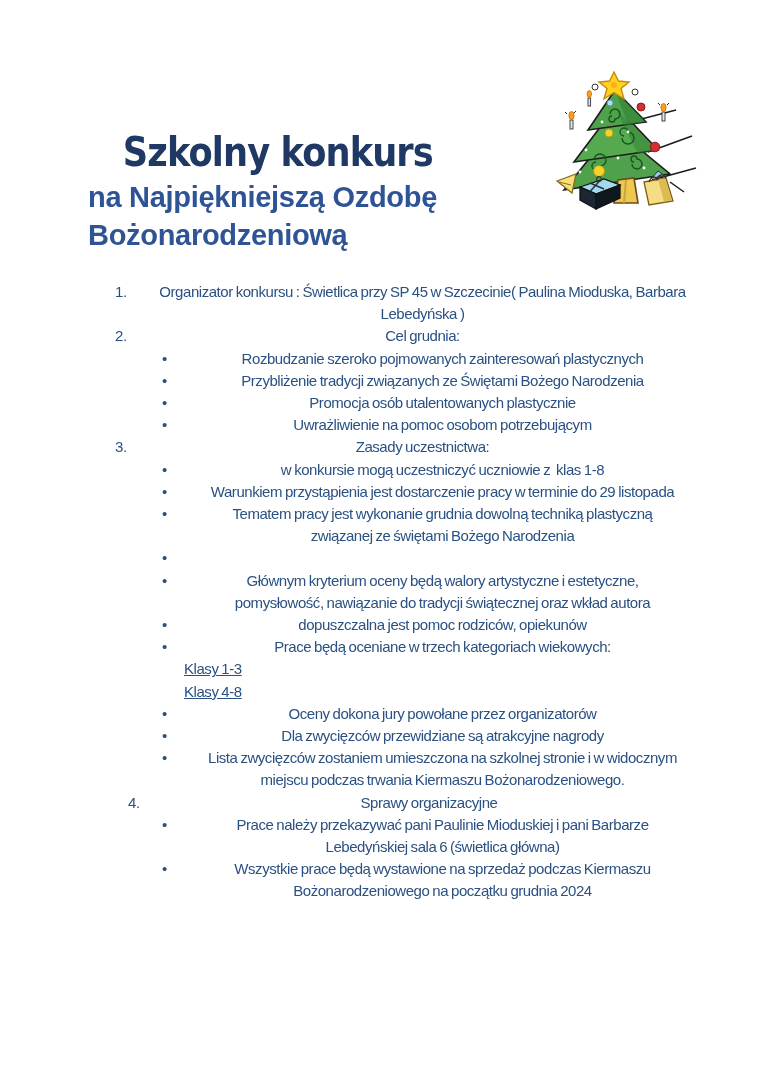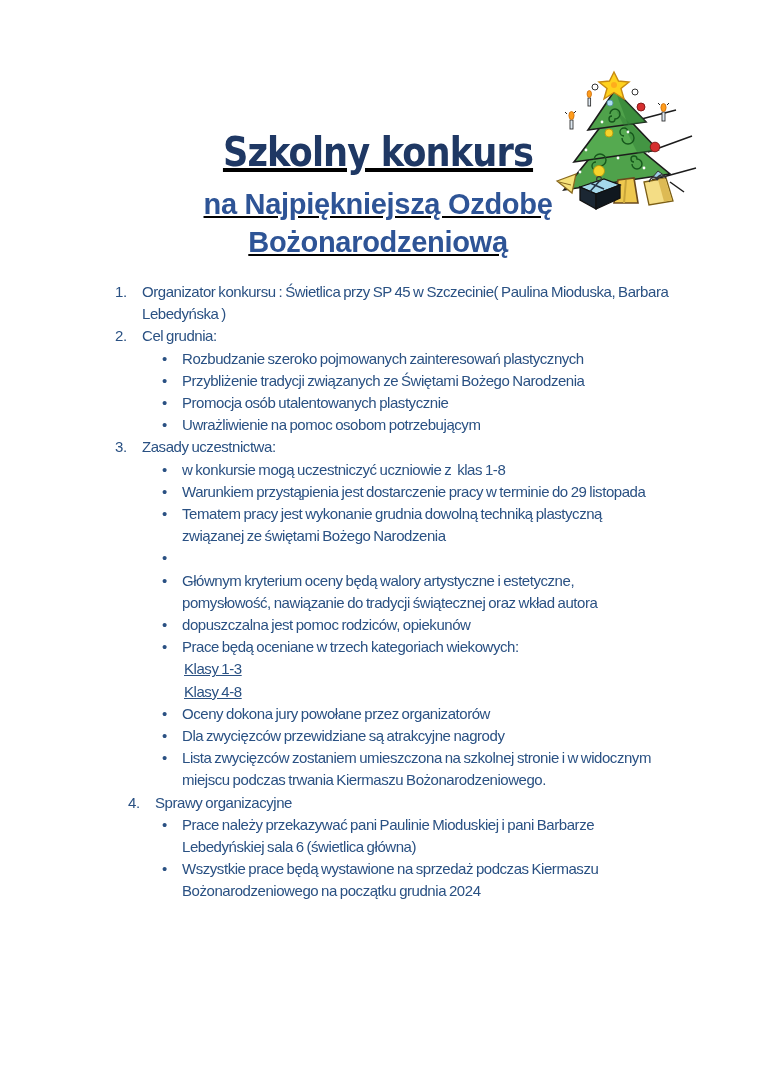--- a/index.html
+++ b/index.html
@@ -8,52 +8,52 @@
     width:763px;height:1080px;
     background:var(--color-page-background,#ffffff);
     font-family:"Liberation Sans",sans-serif;
     position:relative;overflow:hidden;
   }
   .page{position:absolute;inset:0;}
 
   
   .header{
     position:absolute;left:88px;top:128px;width:580px;
-    text-align:center;z-index:2;text-decoration:underline;
+    z-index:2;
   }
   .title{
     font-family:"DejaVu Sans",sans-serif;
     font-weight:800;
     font-size:40px;line-height:48px;
     letter-spacing:-1px;
     color:var(--color-title,#1f3864);
     transform:scaleX(.88);transform-origin:center;
     white-space:nowrap;
   }
   .subtitle{
-    margin-top:9px;
+    margin-top:2px;
     font-size:29px;line-height:38px;font-weight:bold;
     letter-spacing:-0.3px;
     color:var(--color-subtitle,#2e5496);
   }
 
   
   .tree{position:absolute;left:552px;top:70px;width:150px;height:142px;z-index:1;}
 
   
   .content{
     position:absolute;left:115px;top:281px;width:588px;
     font-size:15px;line-height:22.2px;
     letter-spacing:-0.45px;word-spacing:-0.8px;
     color:var(--color-body,#2a5183);
     z-index:2;
   }
   .row{display:flex;align-items:flex-start;}
   .num{width:27px;flex:none;}
-  .txt{flex:1;white-space:pre-wrap;}
+  .txt{flex:1;white-space:pre-wrap;text-align:center;}
   .bullet-row{padding-left:47px;}
   .dot{width:20px;flex:none;}
   .subline{padding-left:69px;white-space:pre-wrap;text-decoration:underline;}
   .indent{padding-left:13px;}
 </style>
 </head>
 <body>
 
 <div class="page">
 

